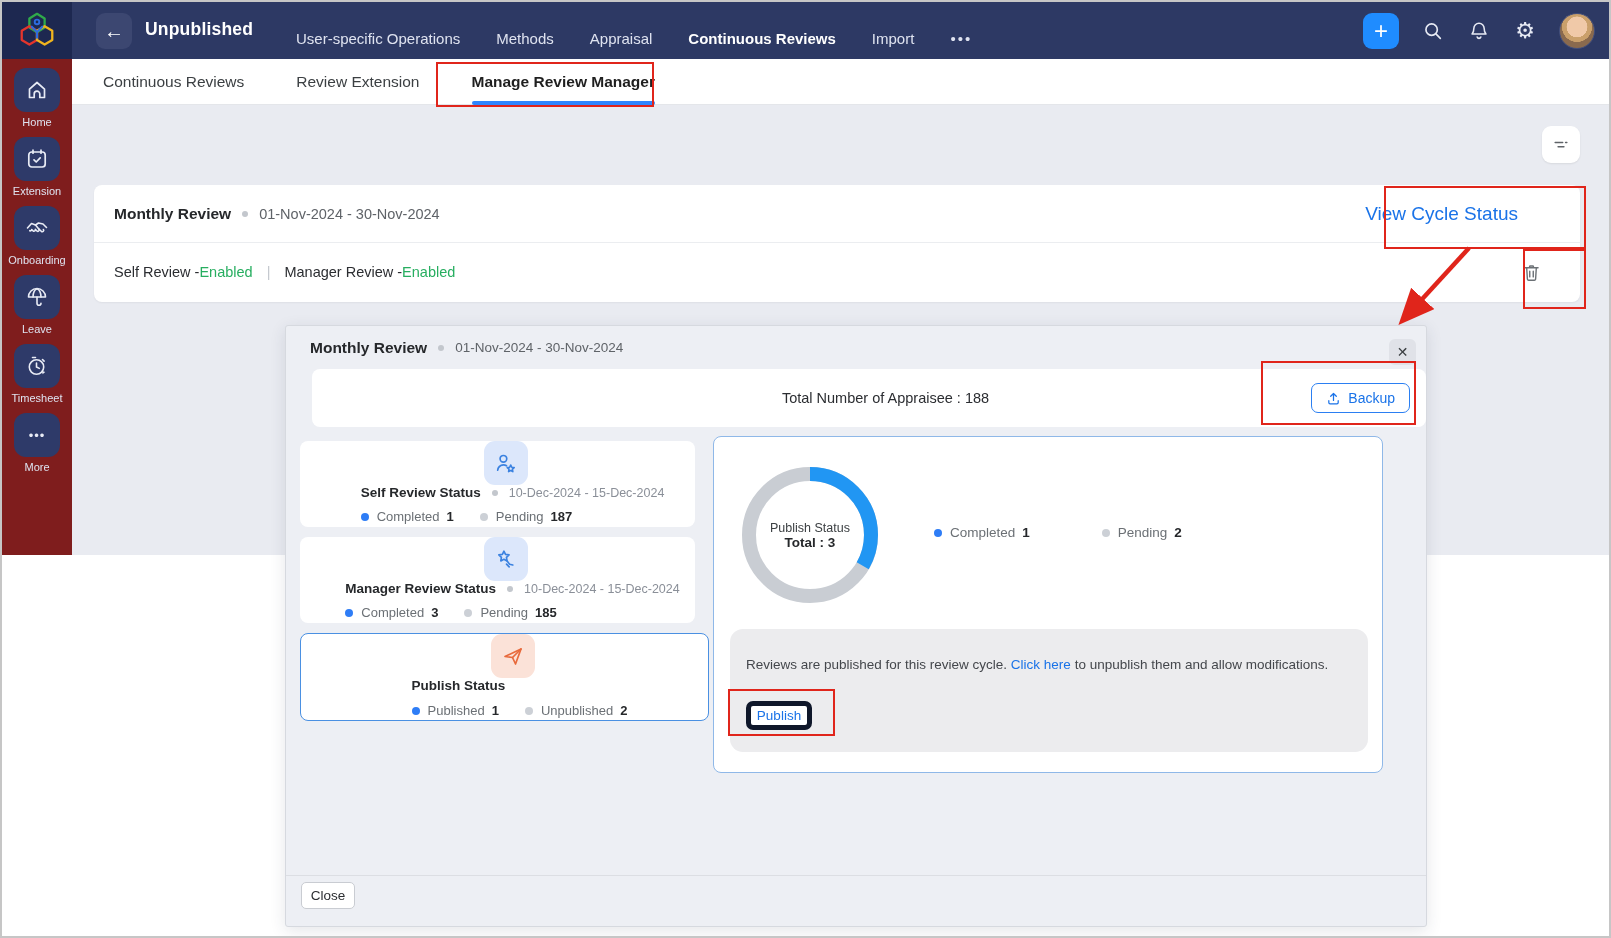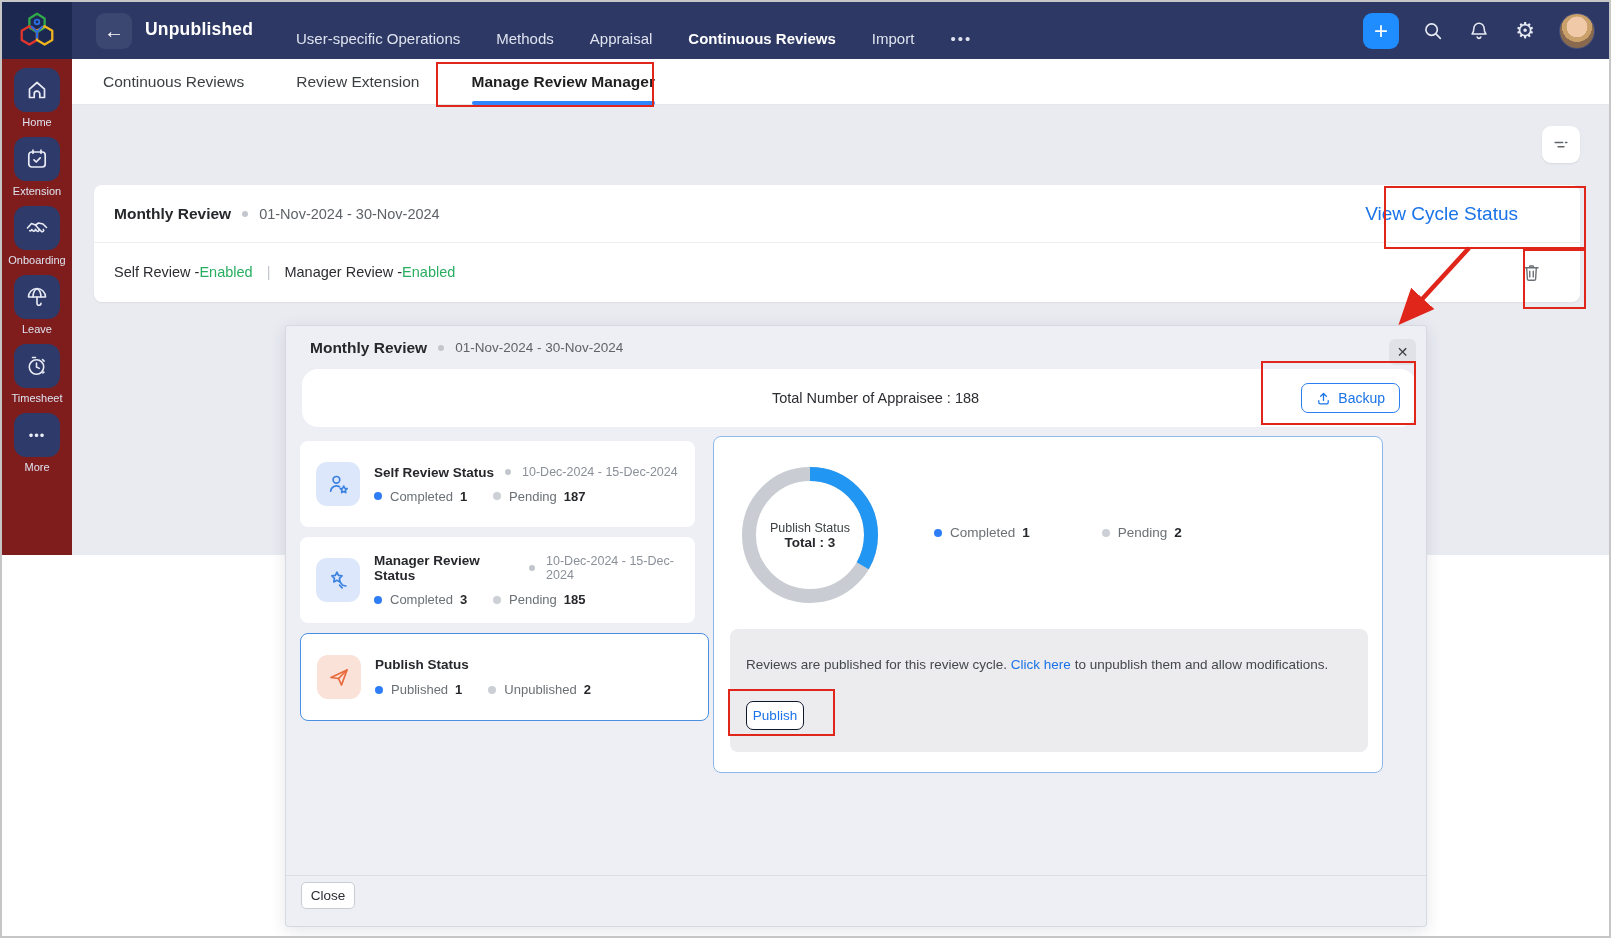--- a/index.html
+++ b/index.html
@@ -50,25 +50,25 @@
   
   .ann { position:absolute; border:2px solid #e0251b; z-index:60; pointer-events:none; }
   .arrow-svg { position:absolute; z-index:61; pointer-events:none; }
 
   
   .modal { position:absolute; left:283px; top:323px; width:1142px; height:602px; background:#edeff4; border:1px solid #d6d9df; border-radius:3px; box-shadow:0 4px 16px rgba(40,50,70,.12); z-index:40; }
   .m-header { position:absolute; left:0; top:0; width:100%; height:43px; display:flex; align-items:center; padding:0 24px; }
   .m-title { font-size:15.5px; font-weight:bold; color:#26282b; }
   .m-date { font-size:13.5px; color:#5f6368; }
   .m-close { position:absolute; right:10px; top:13px; width:27px; height:26px; background:#e0e2e8; border-radius:6px; color:#3c4043; font-size:14px; display:flex; align-items:center; justify-content:center; cursor:pointer; }
-  .m-totalbar { position:absolute; left:16px; top:43px; width:1114px; height:58px; background:#fff; border-radius:16px; display:flex; align-items:center; justify-content:center;padding-left:33px; }
+  .m-totalbar { position:absolute; left:26px; top:43px; width:1114px; height:58px; background:#fff; border-radius:8px; display:flex; align-items:center; justify-content:center;padding-left:33px; }
   .m-total-text { font-size:14.5px; color:#2b2d31; }
   .backup-btn { position:absolute; right:16px; top:14px; height:30px; padding:0 14px; background:#fff; border:1px solid #2b7ff2; border-radius:7px; color:#1a73e8; font-size:14px; display:flex; align-items:center; gap:7px; cursor:pointer; }
 
-  .status-card { position:absolute; left:14px; width:395px; height:86px; background:#fff; border-radius:8px; display:flex; align-items:center; padding:0 0 0 16px; }
+  .status-card { position:absolute; left:14px; width:395px; height:86px; background:#fff; border-radius:8px; display:flex; align-items:center; padding:0 0 0 16px;flex-direction:column; }
   .status-card.selected { width:409px; border:1px solid #4a90e2; }
   .sc-icon { width:44px; height:44px; border-radius:11px; display:flex; align-items:center; justify-content:center; flex:none; }
   .sc-icon.blue { background:#dce7fb; color:#3b82e0; }
   .sc-icon.peach { background:#fbe2d8; color:#e86a3c; }
   .sc-body { margin-left:14px; }
   .sc-trow { display:flex; align-items:center; margin-bottom:9px; }
   .sc-title { font-size:13.5px; font-weight:bold; color:#26282b; }
   .sc-date { font-size:12.5px; color:#8a8f98; }
   .sc-stats { display:flex; align-items:center; font-size:13px; color:#6b7075; }
   .stat-dot { width:8px; height:8px; border-radius:50%; display:inline-block; margin-right:8px; }
@@ -76,24 +76,24 @@
   .stat-dot.gray { background:#ccd0d6; }
   .stat-val { font-weight:bold; color:#26282b; margin-left:7px; }
   .stat-gap { width:26px; }
 
   .right-panel { position:absolute; left:427px; top:110px; width:670px; height:337px; background:#fff; border:1px solid #8fb8e8; border-radius:8px; }
   .donut-wrap { position:absolute; left:21px; top:23px; width:150px; height:150px; }
   .donut-center { position:absolute; left:0; top:0; width:150px; height:150px; display:flex; flex-direction:column; align-items:center; justify-content:center; text-align:center; }
   .dc-l1 { font-size:12.5px; color:#3c4043; }
   .dc-l2 { font-size:13.5px; font-weight:bold; color:#26282b; margin-top:0; }
   .donut-legend { position:absolute; left:220px; top:88px; display:flex; align-items:center; font-size:13.5px; color:#6b7075; }
-  .note-box { position:absolute; left:16px; top:192px; width:638px; height:123px; background:#ececee; border-radius:8px; padding:28px 16px 16px 16px; }
+  .note-box { position:absolute; left:16px; top:192px; width:638px; height:123px; background:#ececee; border-radius:13px; padding:28px 16px 16px 16px; }
   .note-text { font-size:13.5px; color:#44474c; }
   .note-link { color:#1a73e8; cursor:pointer; }
-  .publish-btn { position:absolute; left:16px; top:72px; width:58px; height:29px; background:#fff; border:1px solid #0f172a; border-radius:7px; color:#1a73e8; font-size:13.5px; display:flex; align-items:center; justify-content:center; cursor:pointer; }
+  .publish-btn { position:absolute; left:16px; top:72px; width:66px; height:29px; background:#fff; border:5px solid #0f172a; border-radius:7px; color:#1a73e8; font-size:13.5px; display:flex; align-items:center; justify-content:center; cursor:pointer; }
   .m-footer-line { position:absolute; left:0; top:549px; width:100%; height:1px; background:#dcdee3; }
   .close-btn { position:absolute; left:15px; top:556px; width:54px; height:27px; background:#fff; border:1px solid #c9ccd2; border-radius:5px; font-size:13.5px; color:#2b2d31; display:flex; align-items:center; justify-content:center; cursor:pointer; }
 </style>
 </head>
 <body>
 
 <div id="app">
 
   <div class="topbar">
     <div class="logo-box">

